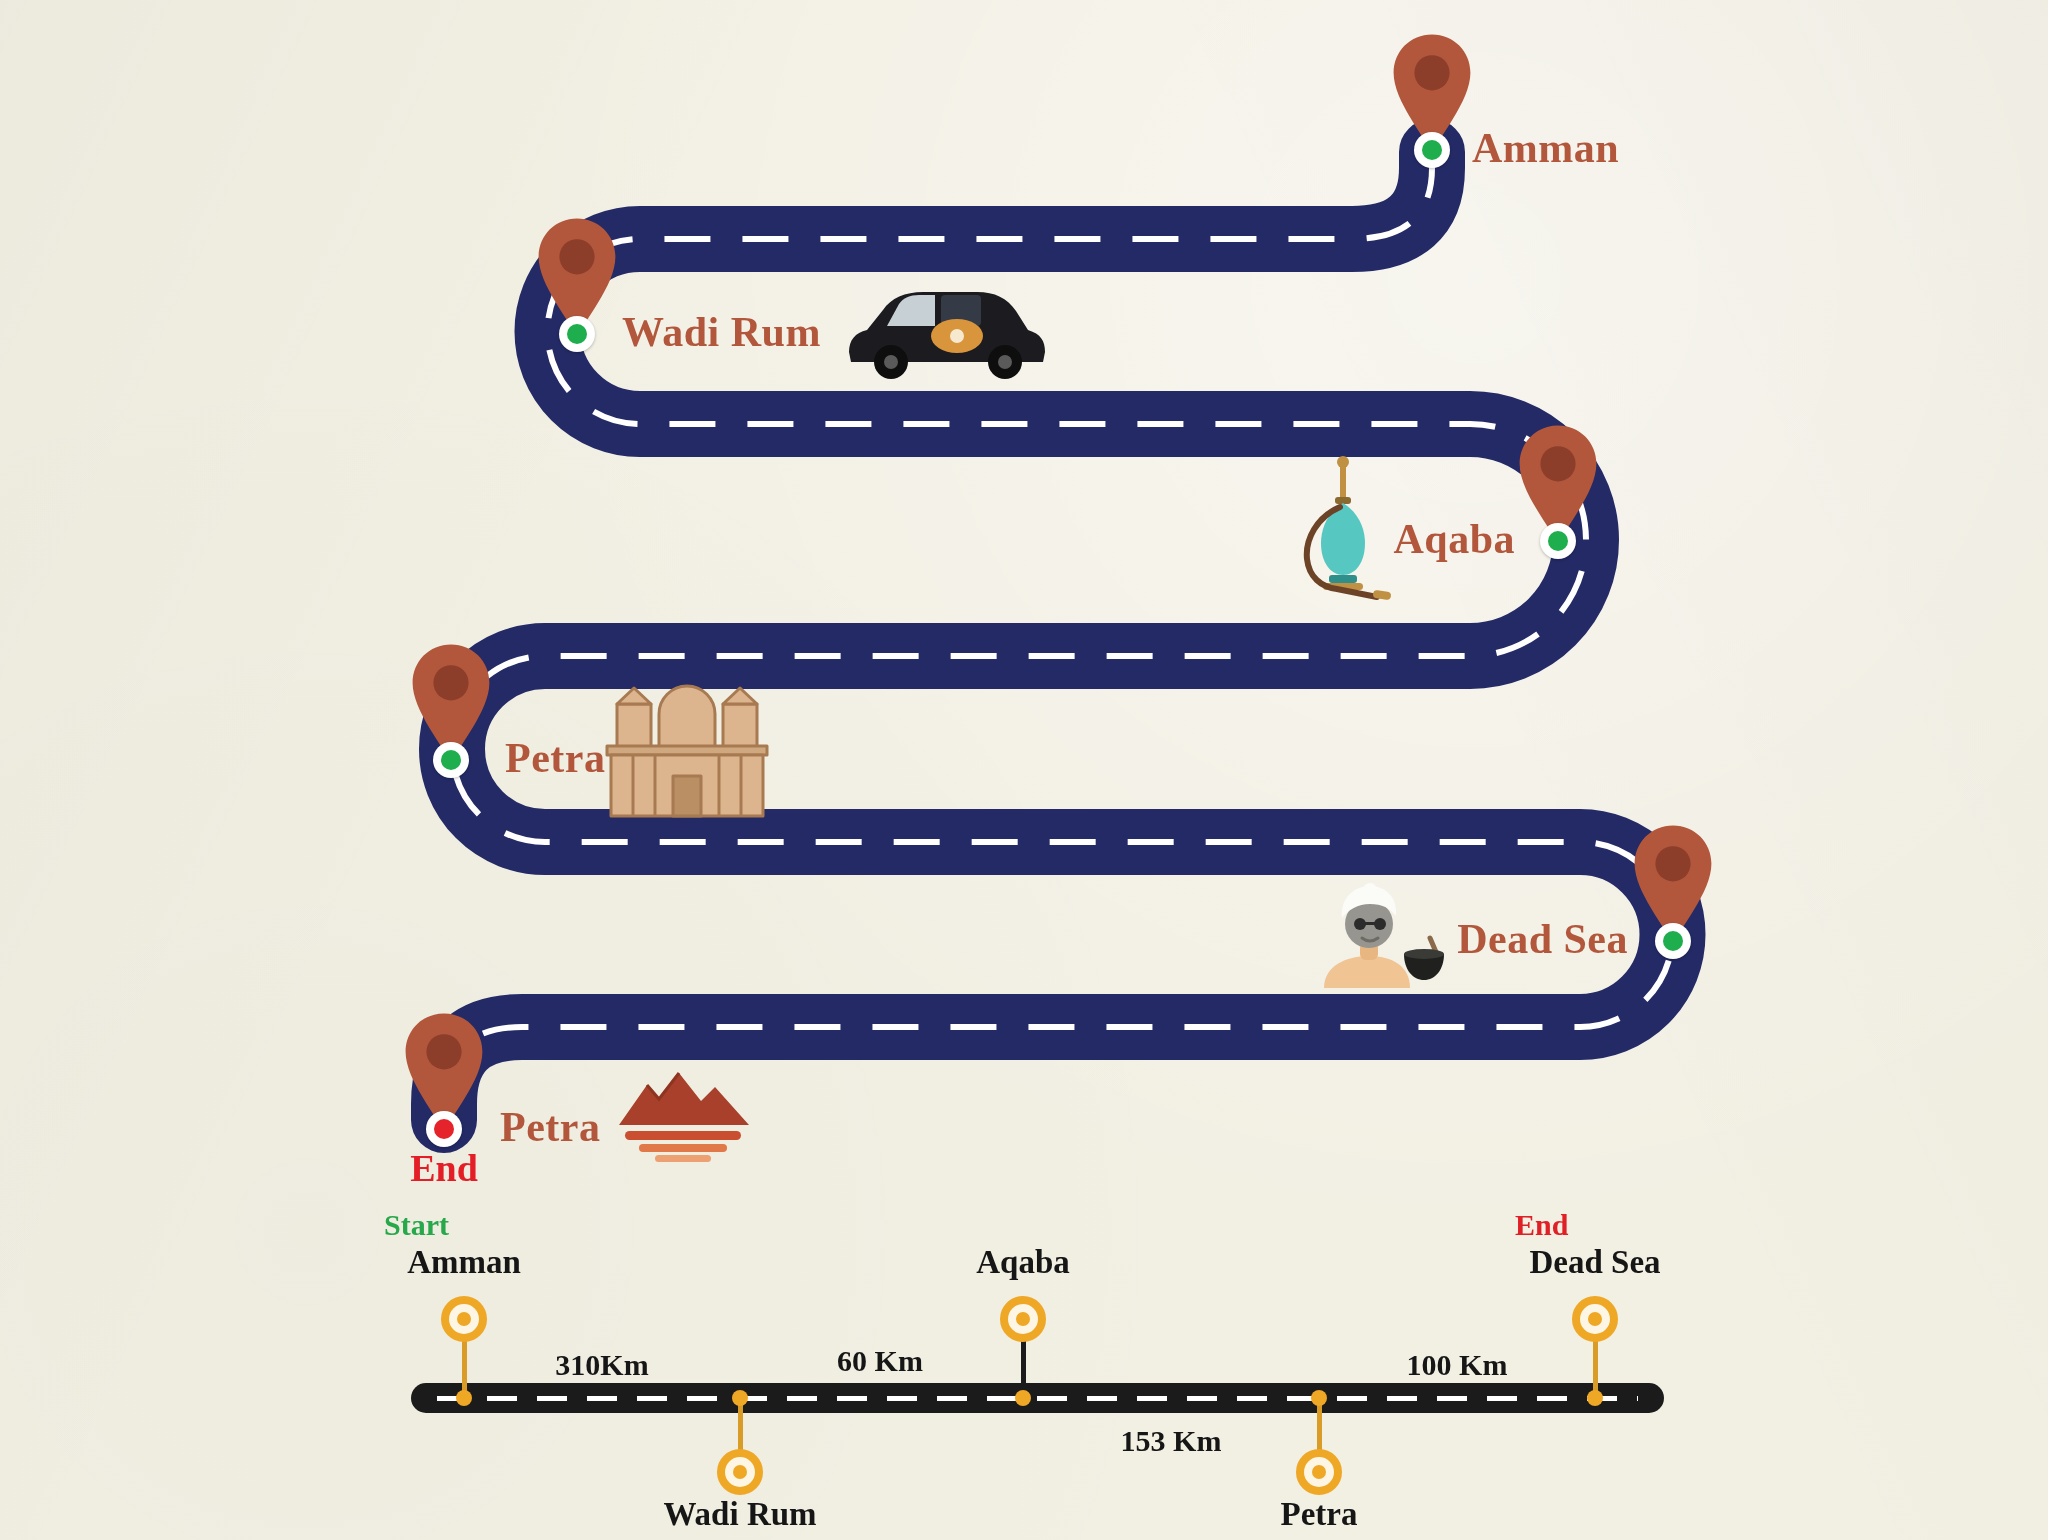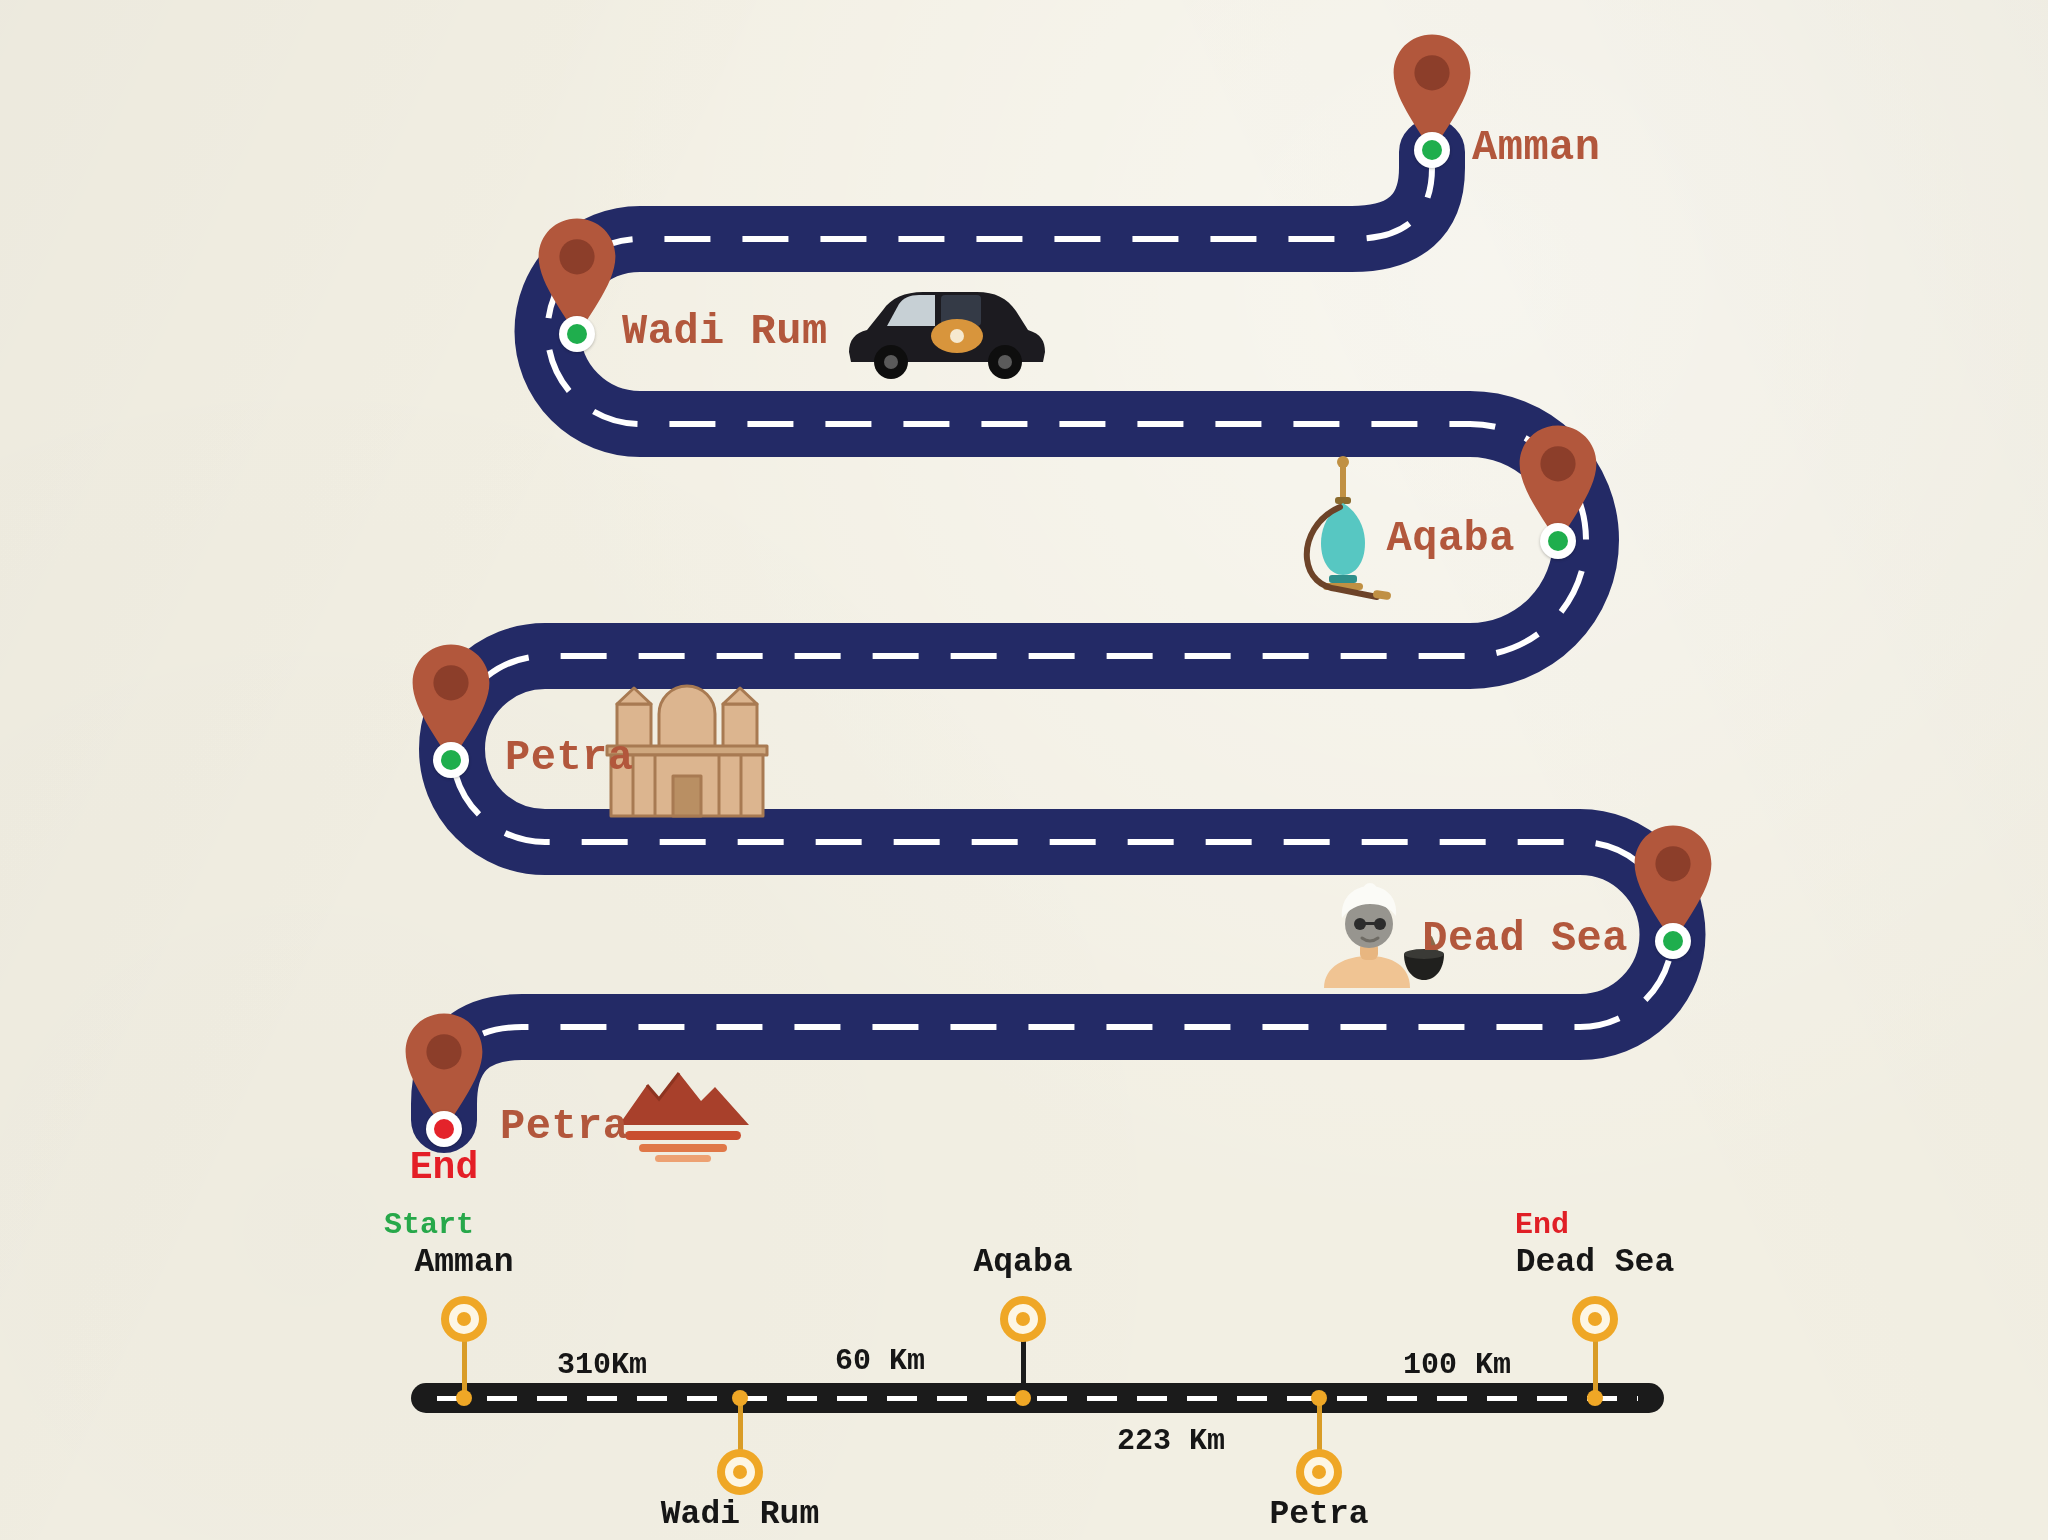--- a/index.html
+++ b/index.html
@@ -4,21 +4,21 @@
 <style>
   html,body{margin:0;padding:0;background:#e8e5da;}
   .canvas{
     position:relative;width:2048px;height:1540px;overflow:hidden;
     background-color:#f2efe3;
     background-image:
       linear-gradient(115deg, rgba(0,0,0,0.022) 0%, rgba(0,0,0,0) 30%),
       linear-gradient(245deg, rgba(0,0,0,0.018) 0%, rgba(0,0,0,0) 35%),
       radial-gradient(circle at 72% 18%, rgba(255,255,255,0.45), rgba(255,255,255,0) 50%),
       radial-gradient(circle at 15% 80%, rgba(0,0,0,0.015), rgba(0,0,0,0) 45%);
-    font-family:Liberation Mono, monospace;
+    font-family:Liberation Serif, serif;
   }
   .abs{position:absolute;}
   svg.road-svg{position:absolute;left:0;top:0;}
   
   .pin{position:absolute;width:96px;height:128px;}
   
   .dot{position:absolute;width:36px;height:36px;border-radius:50%;background:#ffffff;
        box-shadow:0 1px 3px rgba(0,0,0,0.25);display:flex;align-items:center;justify-content:center;}
   .dot .core{width:20px;height:20px;border-radius:50%;display:block;}
   .dot.green .core{background:#1fae4d;}
@@ -208,16 +208,16 @@
   <div class="tl-tag start" style="left:384px;top:1208px">Start</div>
   <div class="tl-label" style="left:354px;top:1244px">Amman</div>
   <div class="tl-label" style="left:630px;top:1496px">Wadi Rum</div>
   <div class="tl-label" style="left:913px;top:1244px">Aqaba</div>
   <div class="tl-label" style="left:1209px;top:1496px">Petra</div>
   <div class="tl-tag end" style="left:1515px;top:1208px">End</div>
   <div class="tl-label" style="left:1485px;top:1244px">Dead Sea</div>
 
   <div class="distance" style="left:522px;top:1348px">310Km</div>
   <div class="distance" style="left:800px;top:1344px">60 Km</div>
-  <div class="distance" style="left:1091px;top:1424px">223 Km</div>
+  <div class="distance" style="left:1091px;top:1424px">153 Km</div>
   <div class="distance" style="left:1377px;top:1348px">100 Km</div>
 
 </div>
 
 </body></html>

